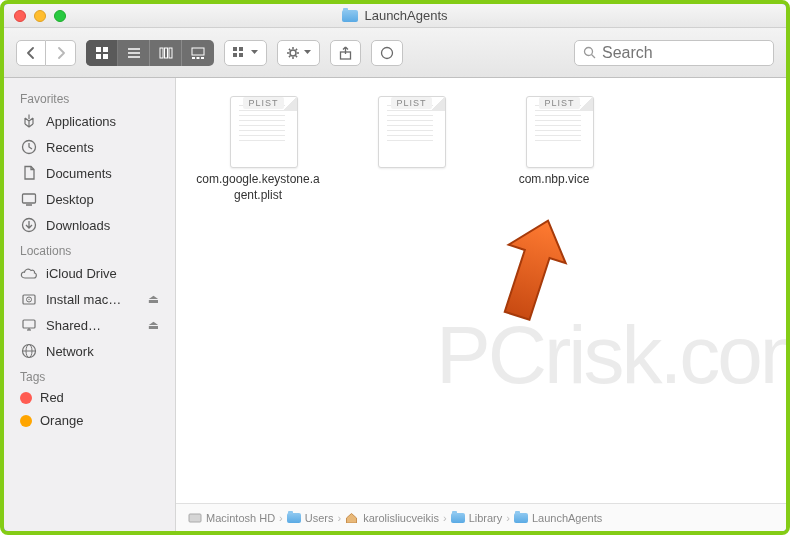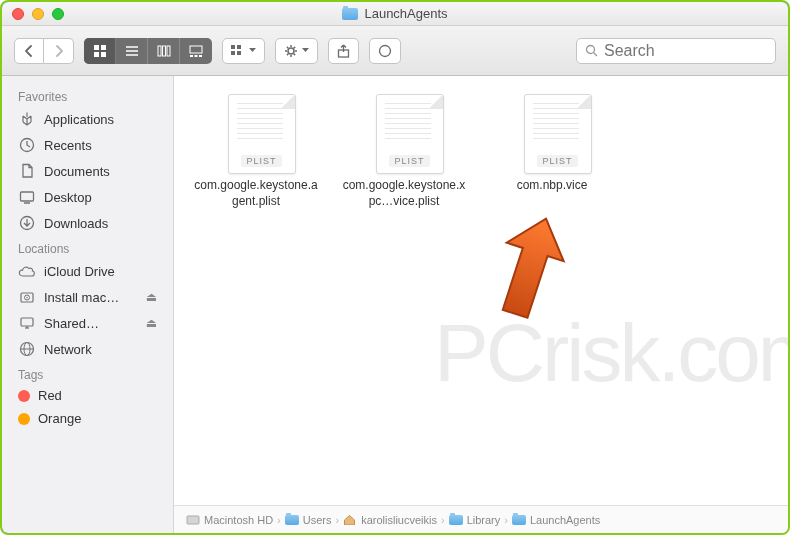--- a/index.html
+++ b/index.html
@@ -8,21 +8,21 @@
       background: #fff;
       width: 790px;
       height: 535px;
       overflow: hidden;
       position: relative;
     }
     .window {
       width: 790px;
       height: 535px;
       background: #1d4ed8;
-      border: 2px solid #84cc16;
+      border: 4px solid #84cc16;
       border-radius: 8px;
       overflow: hidden;
       position: relative;
       display: flex;
       flex-direction: column;
     }
     .titlebar {
       height: 24px;
       background: linear-gradient(#f6f6f6, #e8e8e8);
       border-bottom: 1px solid #d0d0d0;
@@ -178,27 +178,27 @@
       position: relative;
     }
     .file-item {
       width: 128px;
       display: flex;
       flex-direction: column;
       align-items: center;
       gap: 4px;
     }
     .file-icon {
-      width: 68px; height: 80px;
+      width: 68px; height: 72px;
       background: #fff;
       border: 1px solid #d8d8d8;
       border-radius: 3px;
       position: relative;
       display: flex;
-      align-items: flex-end;
+      align-items: flex-start;
       justify-content: center;
       padding-bottom: 6px;
       box-shadow: 0 1px 2px rgba(0,0,0,0.08);
       margin-left: 11px;
     }
     .file-icon::before {
       content: '';
       position: absolute;
       top: 0; right: 0;
       width: 14px; height: 14px;
@@ -490,21 +490,20 @@
         <div class="file-item">
           <div class="file-icon">
             <span class="file-type">PLIST</span>
           </div>
           <div class="file-name">com.google.keystone.agent.plist</div>
         </div>
         <div class="file-item">
           <div class="file-icon">
             <span class="file-type">PLIST</span>
           </div>
-          <div class="file-name">com.google.keystone.xpc…vice.plist</div>
         </div>
         <div class="file-item">
           <div class="file-icon">
             <span class="file-type">PLIST</span>
           </div>
           <div class="file-name">com.nbp.vice</div>
         </div>
 
         <div class="watermark">PCrisk.com</div>
 

